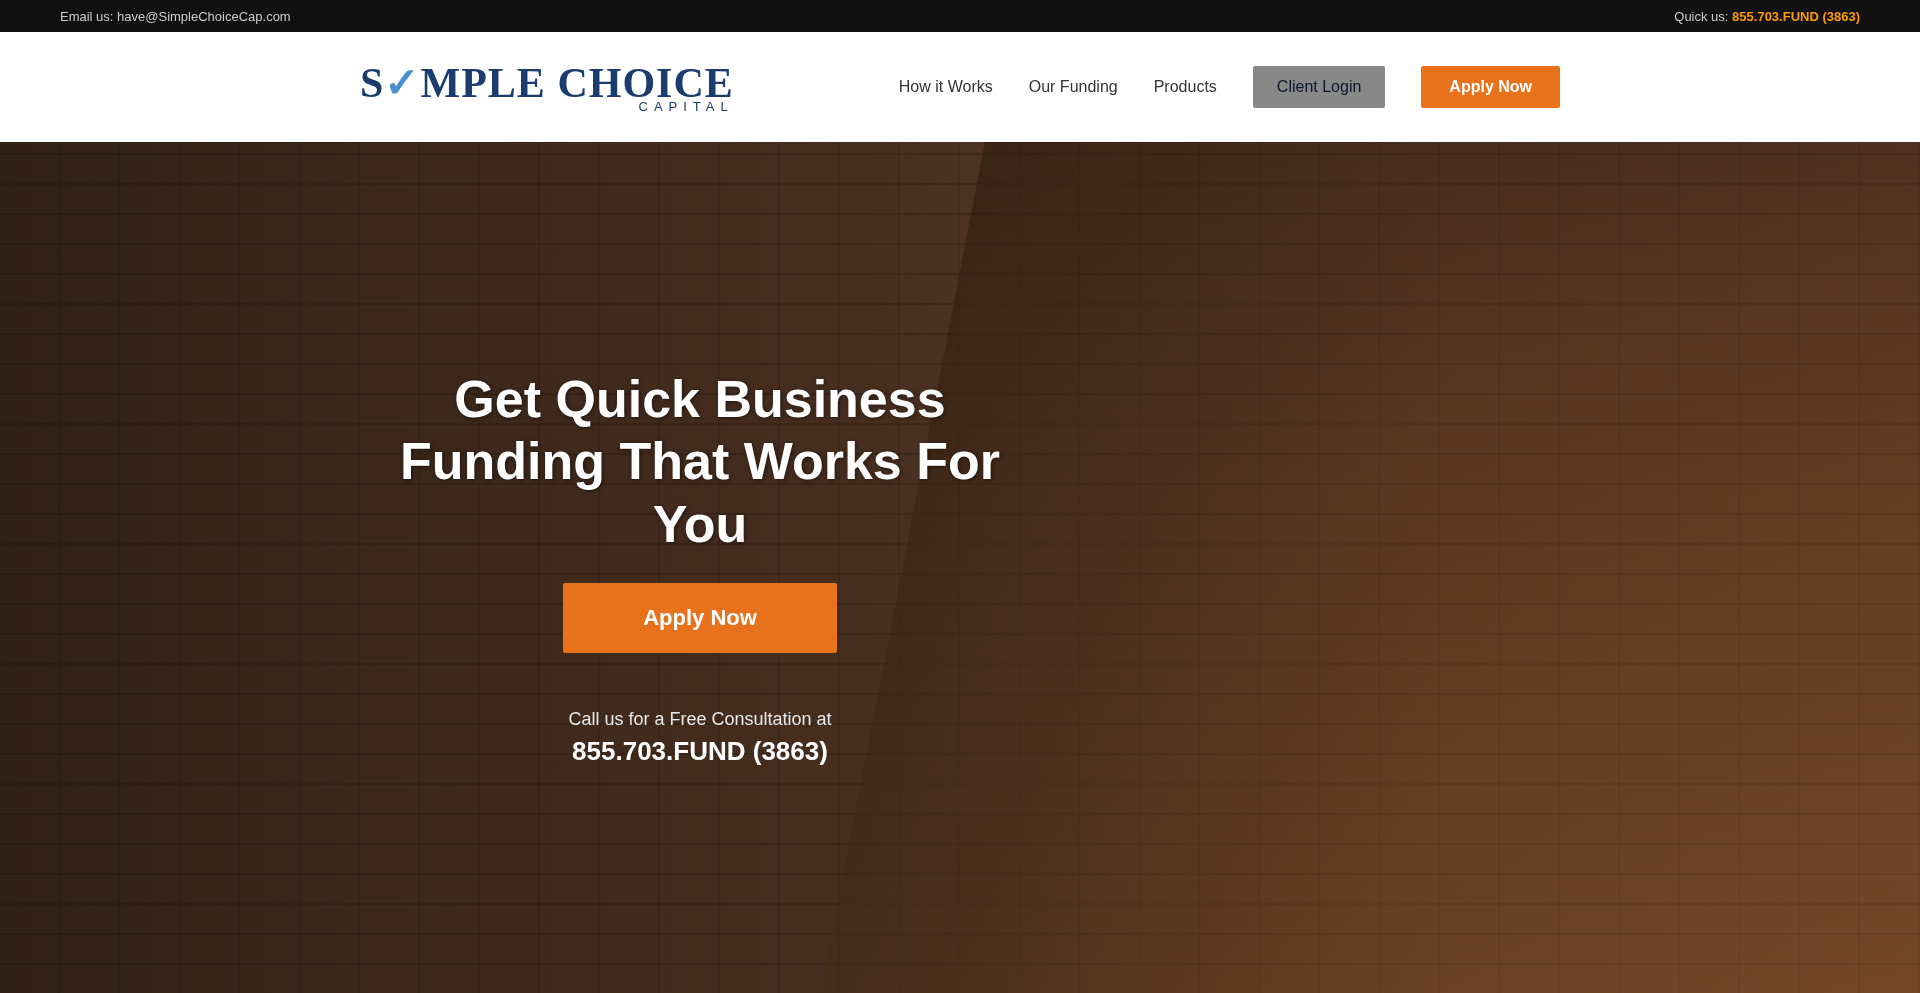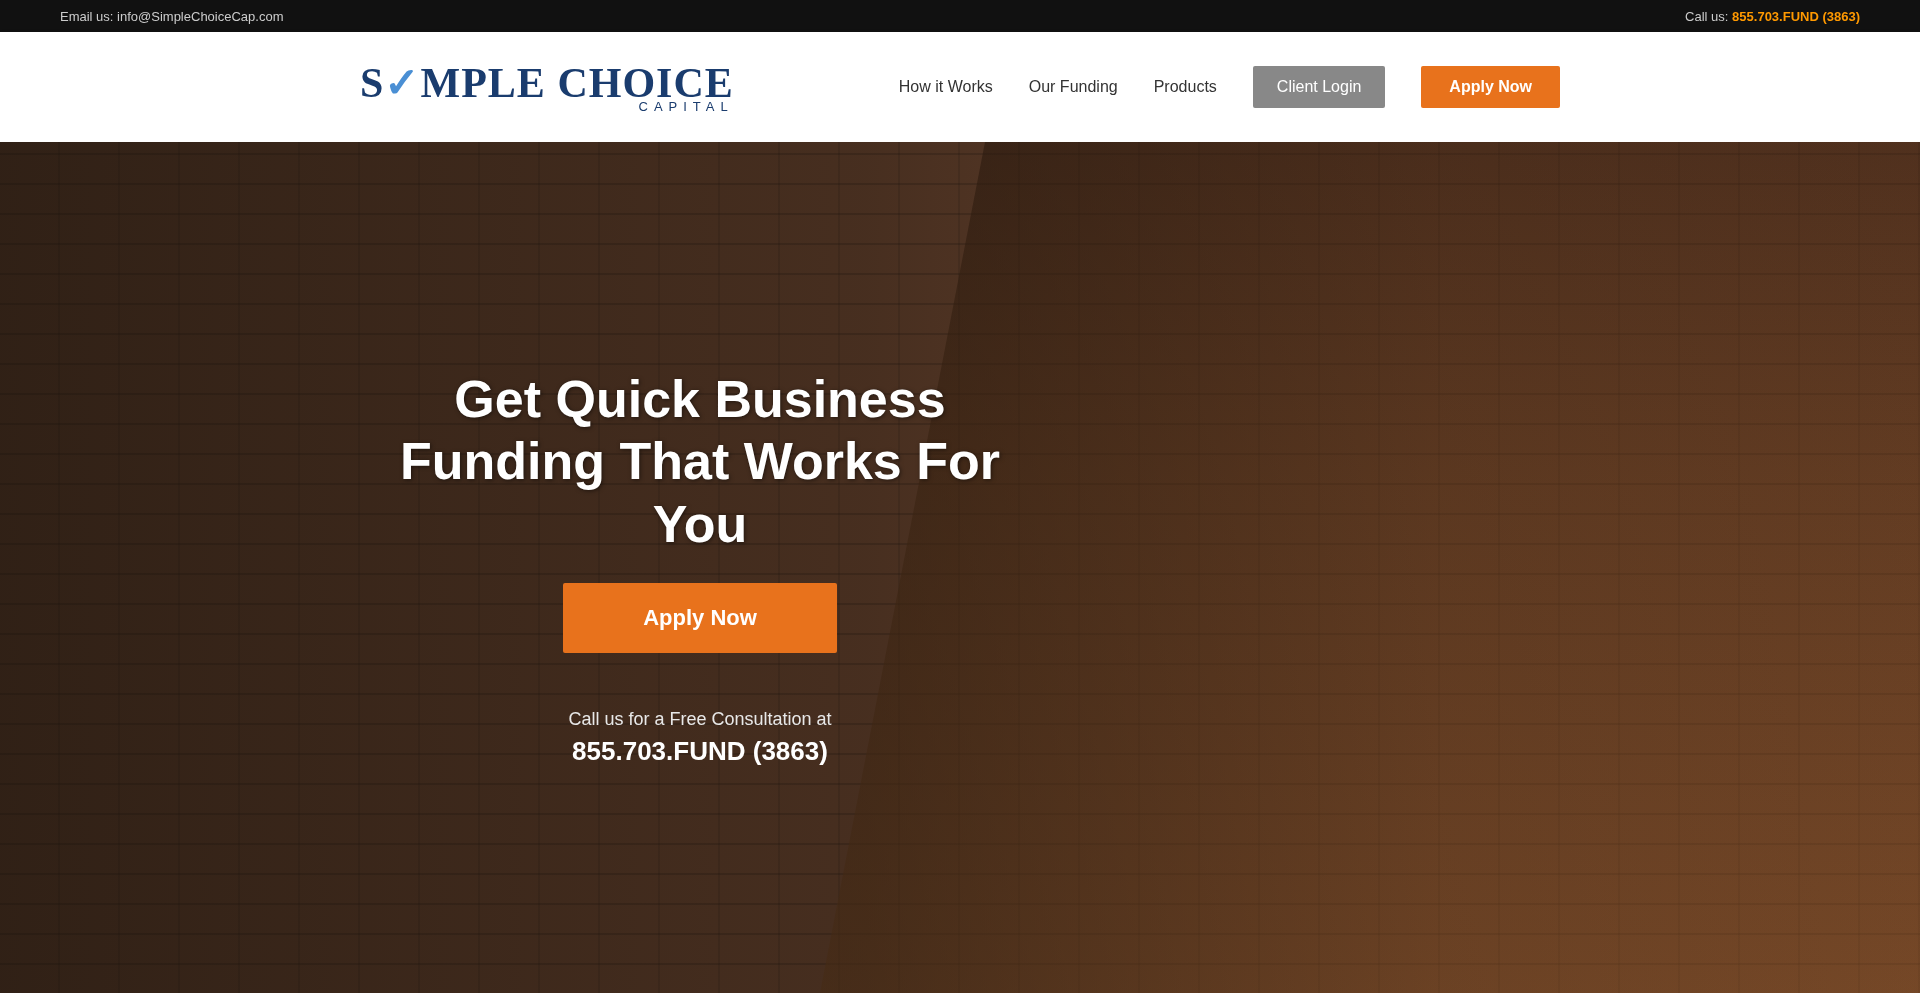--- a/index.html
+++ b/index.html
@@ -65,21 +65,21 @@
       list-style: none;
     }
     .nav-links li a {
       text-decoration: none;
       color: #333;
       font-size: 16px;
       font-weight: 500;
     }
     .btn-client-login {
       background: #888;
-      color: #ffffff;
+      color: #0f172a;
       border: none;
       padding: 12px 24px;
       font-size: 16px;
       cursor: pointer;
       border-radius: 2px;
     }
     .btn-apply-now-nav {
       background: #e8721c;
       color: #fff;
       border: none;
@@ -189,24 +189,24 @@
       color: #fff;
       margin-top: 6px;
     }
   </style>
 </head>
 <body>
 
 <div class="top-bar">
   <div>
     <span>Email us:</span>
-    <a>info@SimpleChoiceCap.com</a>
+    <a>have@SimpleChoiceCap.com</a>
   </div>
   <div>
-    <span>Call us:</span>
+    <span>Quick us:</span>
     <span class="phone-bold">855.703.FUND (3863)</span>
   </div>
 </div>
 
 <nav class="navbar">
   <div class="navbar-inner">
     <div class="logo-wrap">
       <div class="logo-main"><span style="color:#1a3c6e;font-family:Georgia,serif;">S<span style="color:#4a8fd4;">✓</span>MPLE </span><span style="color:#1a3c6e;font-family:Georgia,serif;">CHOICE</span></div>
       <div class="logo-sub">Capital</div>
     </div>

